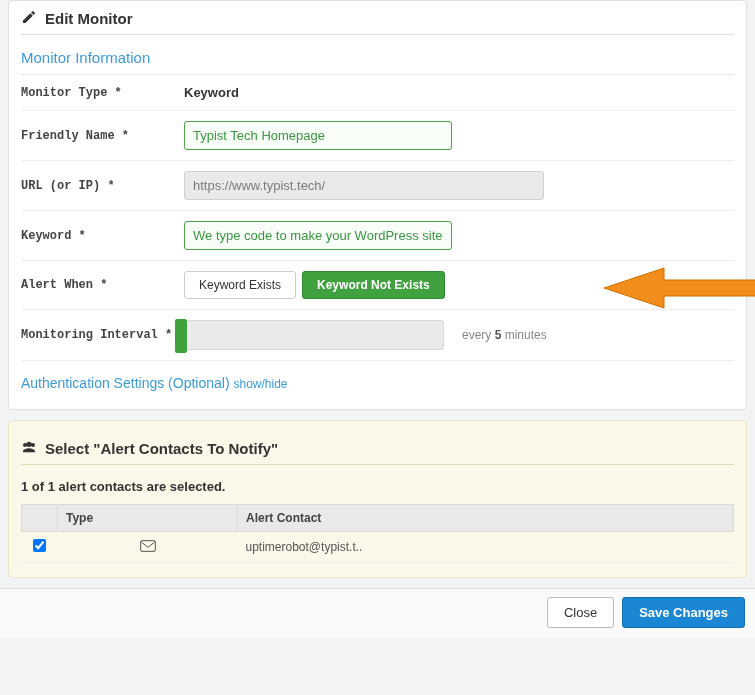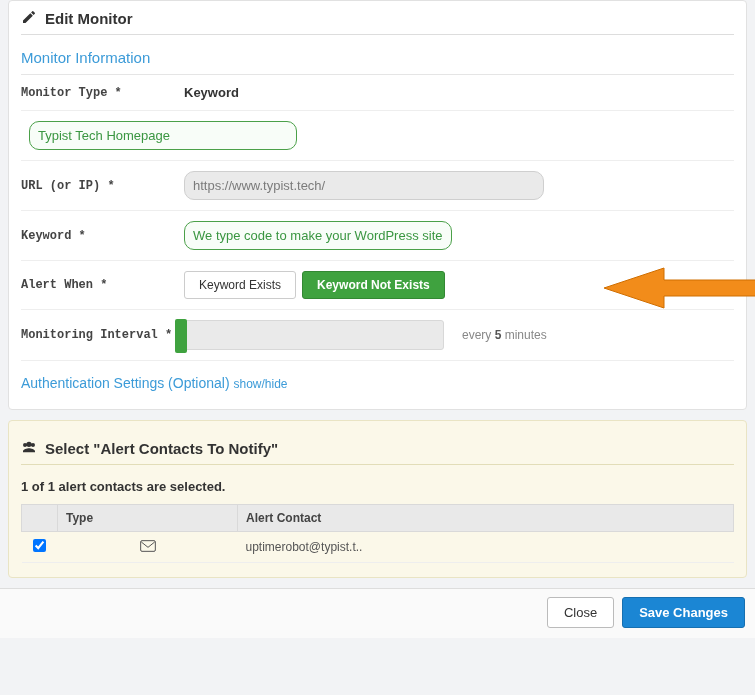--- a/index.html
+++ b/index.html
@@ -45,21 +45,21 @@
     font-size: 12px;
     font-weight: 700;
     color: #444;
     font-family: Liberation Mono, monospace;
   }
   .form-value { flex: 1; margin-left: 8px; }
   .monitor-type-val { font-weight: 700; font-size: 13px; }
   input.text-field {
     font-size: 13px;
     padding: 6px 8px;
-    border-radius: 10px;
+    border-radius: 3px;
     width: 268px;
     outline: none;
   }
   input.green-field {
     background: #f8fdf8;
     border: 1px solid #4ba049;
     color: #3a9641;
   }
   input.readonly-field {
     background: #eaeaea;
@@ -206,20 +206,21 @@
   </div>
 
   <div class="section-title">Monitor Information</div>
 
   <div class="form-row">
     <div class="form-label">Monitor Type *</div>
     <div class="form-value monitor-type-val">Keyword</div>
   </div>
 
   <div class="form-row">
+    <div class="form-label">Friendly Name *</div>
     <div class="form-value">
       <input class="text-field green-field" type="text" value="Typist Tech Homepage" style="">
     </div>
   </div>
 
   <div class="form-row">
     <div class="form-label">URL (or IP) *</div>
     <div class="form-value">
       <input class="text-field readonly-field" type="text" readonly="" value="https://www.typist.tech/" style="">
     </div>

